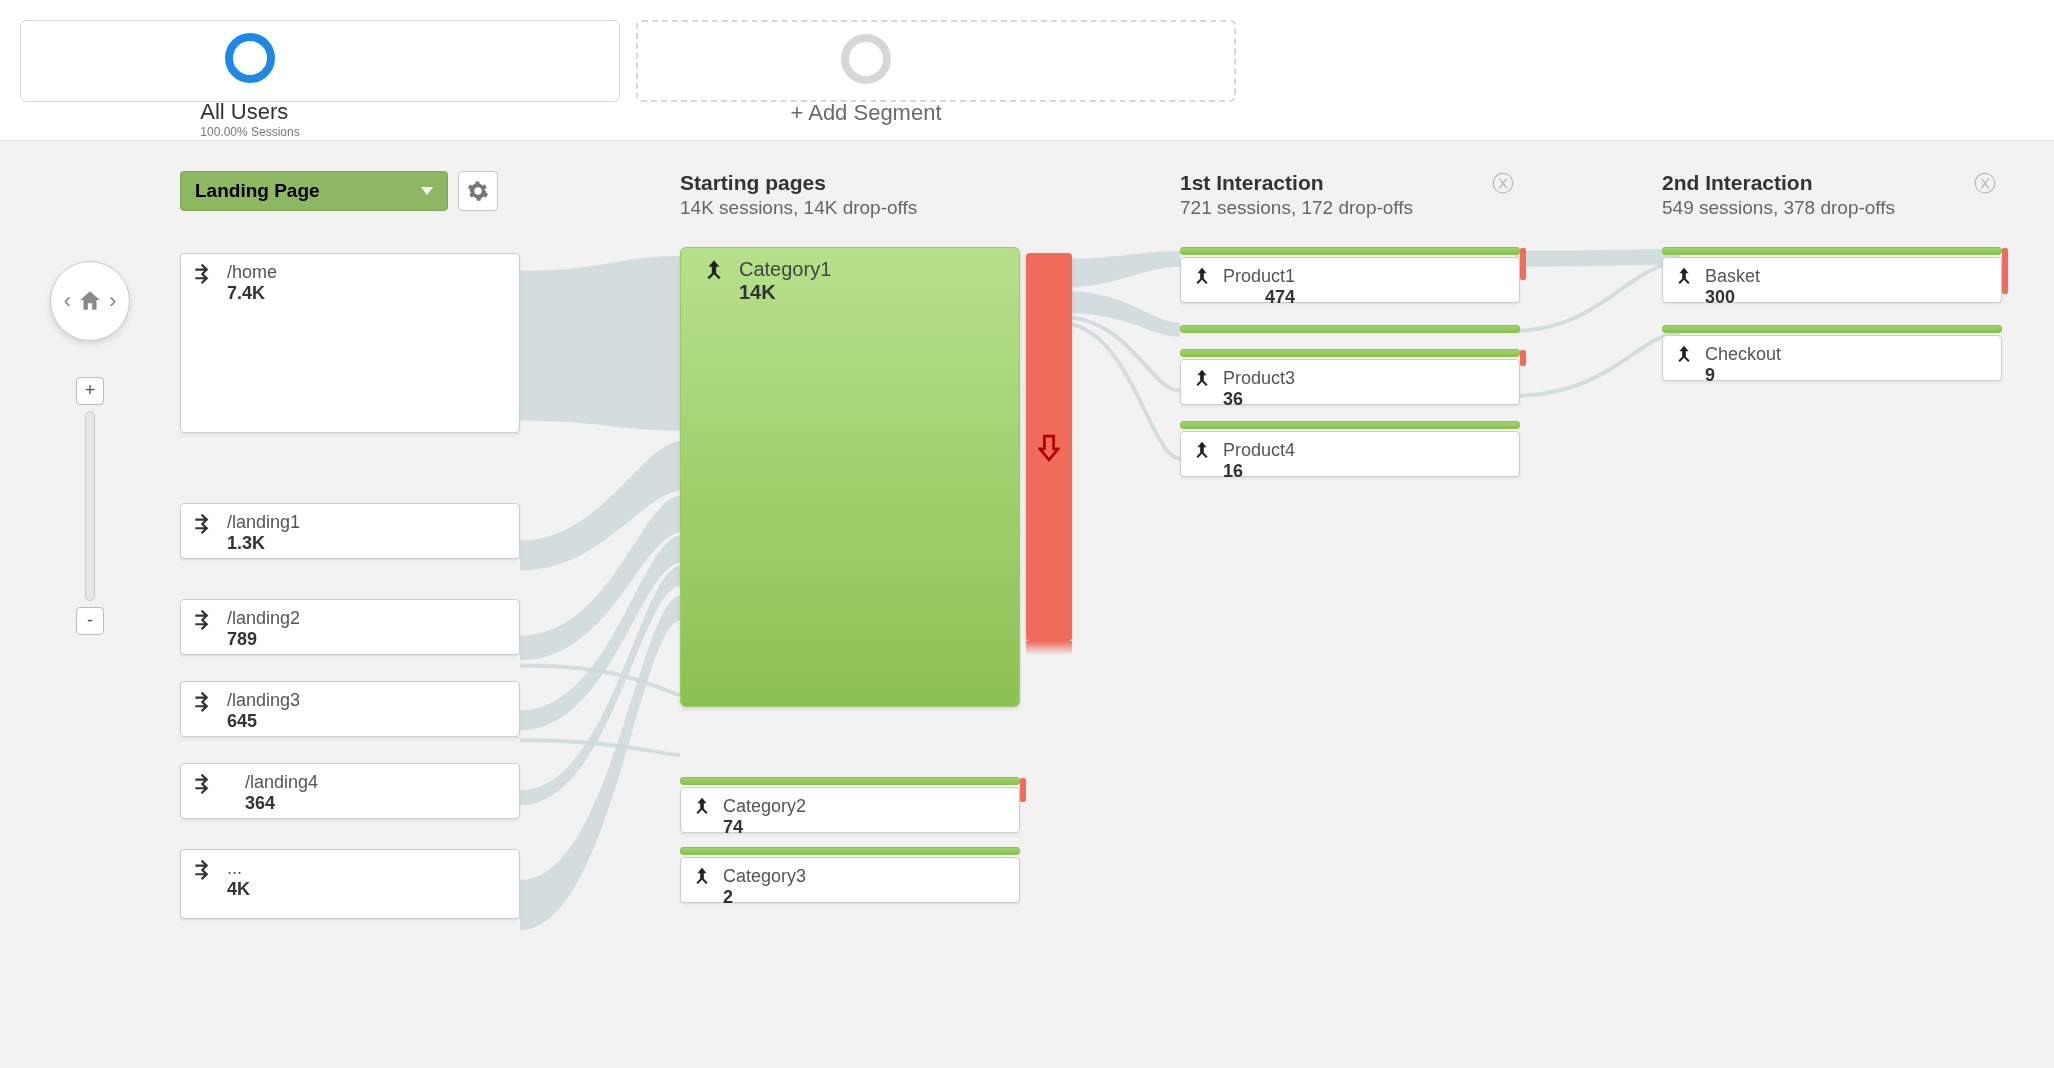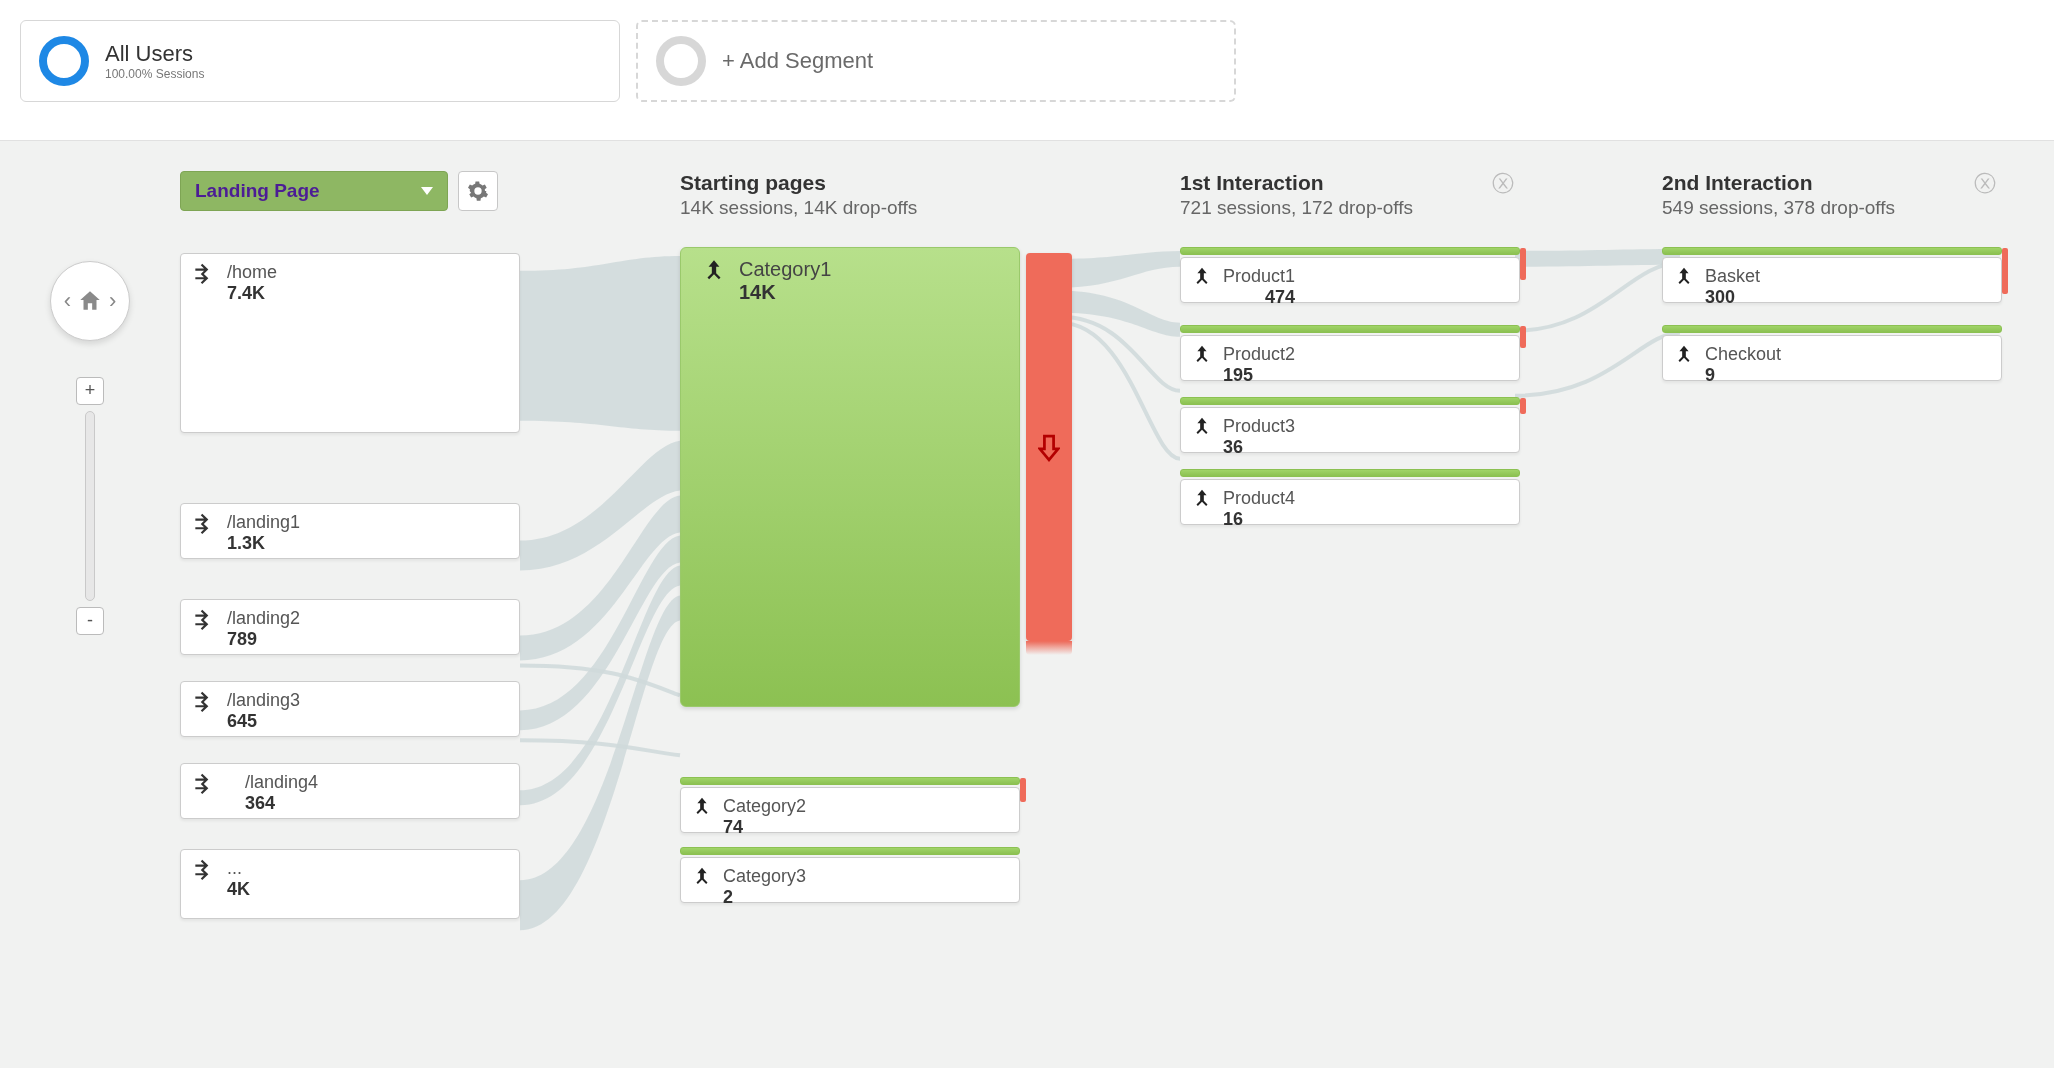--- a/index.html
+++ b/index.html
@@ -19,24 +19,25 @@
     gap: 16px;
     padding: 20px 20px 20px 20px;
     background: #fff;
   }
   .segment-pill {
     display: flex;
     align-items: center;
     gap: 16px;
     border: 1px solid #d7d7d7;
     border-radius: 6px;
-    padding: 12px 140px 12px 18px;
+    padding: 12px 140px 12px 0;
     min-width: 600px;
     height: 82px;
     cursor: pointer;
+    flex-direction: column;
   }
   .segment-pill.add {
     border: 2px dashed #d7d7d7;
     color: #777;
   }
   .seg-circle {
     width: 50px; height: 50px; border-radius: 50%;
     border: 8px solid #1E88E5;
     flex: 0 0 auto;
   }
@@ -117,21 +118,21 @@
     line-height: 22px;
   }
 
   
   .landing-controls {
     display: flex; gap: 10px; align-items: center;
     margin-bottom: 42px;
   }
   .landing-dd {
     background: #8eb763;
-    color: #4c1d95;
+    color: #000000;
     border: 1px solid #7ea554;
     border-radius: 4px;
     padding: 8px 14px;
     width: 268px; height: 40px;
     display: flex; align-items: center; justify-content: space-between;
     font-size: 19px; font-weight: 700;
     cursor: pointer;
   }
   .landing-dd .caret { border-top: 8px solid #fff; border-left: 6px solid transparent; border-right: 6px solid transparent; width: 0; height: 0; }
   .gear-btn {
@@ -422,30 +423,20 @@
           <div>
             <div class="nm">Product1</div>
             <div class="val">474</div>
           </div>
           <div class="red-tab" style="top:-10px; height:32px;"></div>
         </div>
       </div>
 
       <div style="margin-top:22px; position:relative;">
         <div class="green-bar"></div>
-        <div class="node small">
-          <svg class="ico-sm" viewBox="0 0 24 24">
-              <path fill="#222" d="M12 2l5 6h-3v6l4 4-1.5 1.5L12 15l-4.5 4.5L6 18l4-4V8H7z"></path>
-            </svg>
-          <div>
-            <div class="nm">Product2</div>
-            <div class="val">195</div>
-          </div>
-          <div class="red-tab" style="top:-10px; height:22px;"></div>
-        </div>
       </div>
 
       <div style="margin-top:16px; position:relative;">
         <div class="green-bar"></div>
         <div class="node small">
           <svg class="ico-sm" viewBox="0 0 24 24">
               <path fill="#222" d="M12 2l5 6h-3v6l4 4-1.5 1.5L12 15l-4.5 4.5L6 18l4-4V8H7z"></path>
             </svg>
           <div>
             <div class="nm">Product3</div>

